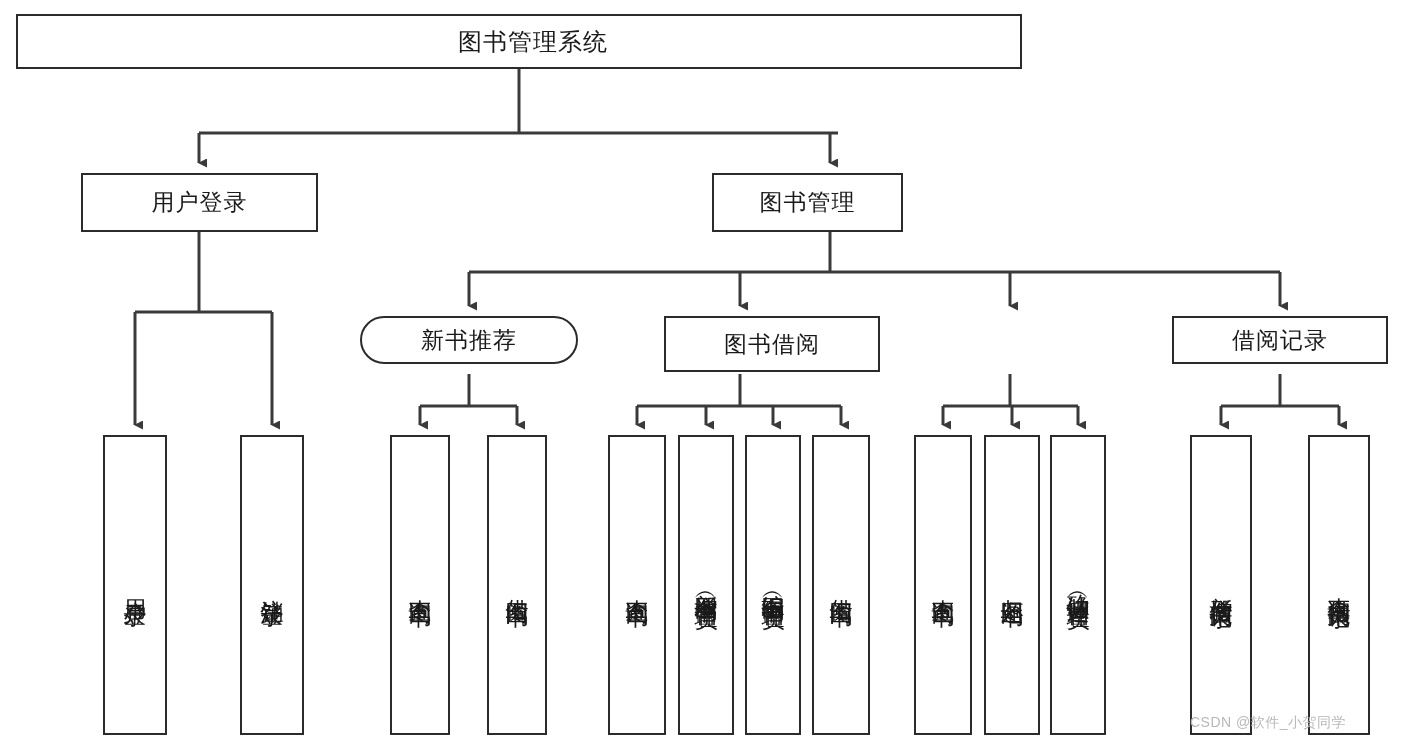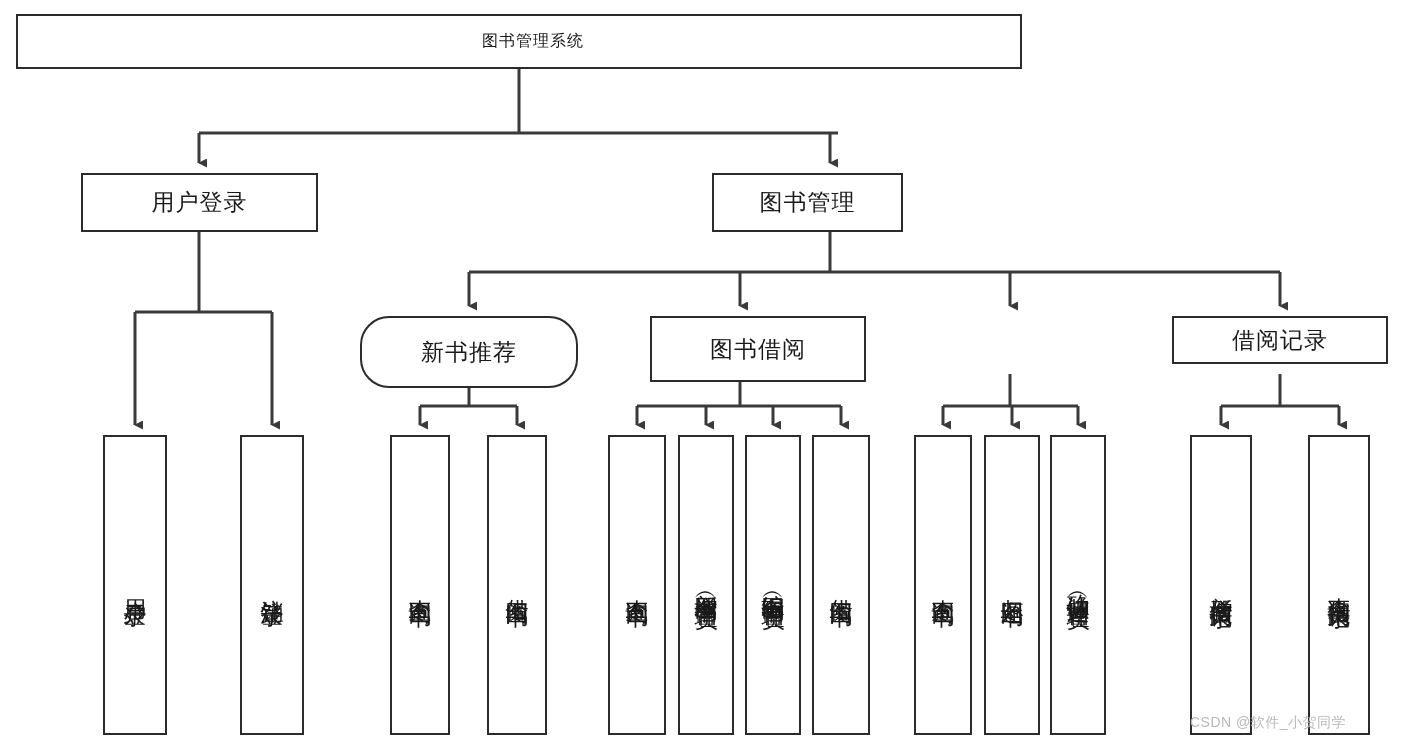--- a/index.html
+++ b/index.html
@@ -47,21 +47,21 @@
     padding-top: 8px;
     padding-bottom: 8px;
   }
   .node.vert .label {
     writing-mode: vertical-rl;
     text-orientation: upright;
     white-space: nowrap;
     line-height: 1.0;
   }
   .node.root {
-    font-size: 16px;
+    font-size: 24px;
     padding-left: 28px;
   }
   .watermark {
     position: absolute;
     color: #b8b8b8;
     font-size: 14px;
     white-space: nowrap;
     letter-spacing: 0.5px;
   }
 </style>
@@ -124,24 +124,24 @@
     <span class="label">图书管理系统</span>
   </div>
 
   <div class="node horiz" style="left: 81px; top: 173px; width: 237px; height: 59px;">
     <span class="label">用户登录</span>
   </div>
   <div class="node horiz" style="left: 712px; top: 173px; width: 191px; height: 59px;">
     <span class="label">图书管理</span>
   </div>
 
-  <div class="node horiz" style="left: 360px; top: 316px; width: 218px; height: 72px; border-radius: 29px;">
+  <div class="node horiz" style="left: 360px; top: 316px; width: 218px; height: 48px; border-radius: 29px;">
     <span class="label">新书推荐</span>
   </div>
-  <div class="node horiz" style="left: 650px; top: 316px; width: 216px; height: 66px; font-family: Liberation Serif, serif;">
+  <div class="node horiz" style="left: 664px; top: 316px; width: 216px; height: 56px; font-family: Liberation Serif, serif;">
     <span class="label">图书借阅</span>
   </div>
   <div class="node horiz" style="left: 1172px; top: 316px; width: 216px; height: 48px;">
     <span class="label">借阅记录</span>
   </div>
 
   <div class="node vert" style="left: 103px; top: 435px; width: 64px; height: 300px;">
     <span class="label">用户登录</span>
   </div>
   <div class="node vert" style="left: 240px; top: 435px; width: 64px; height: 300px;">

